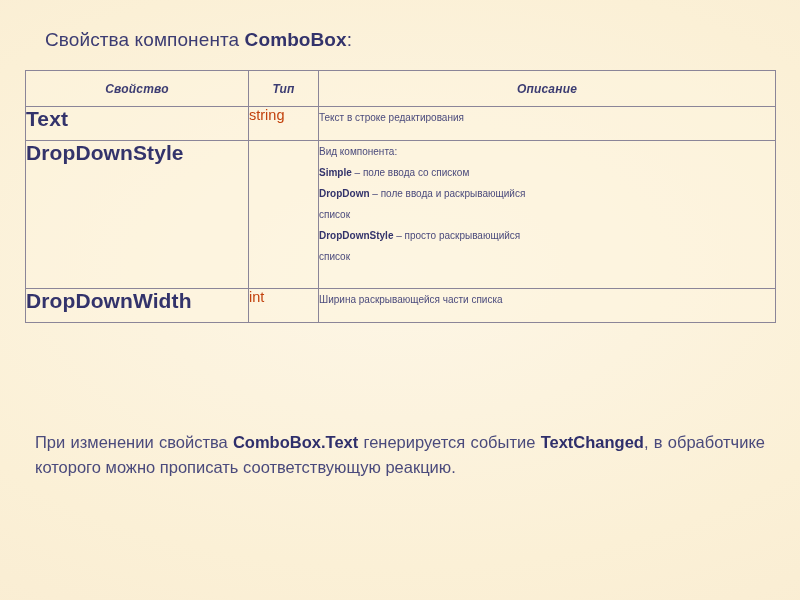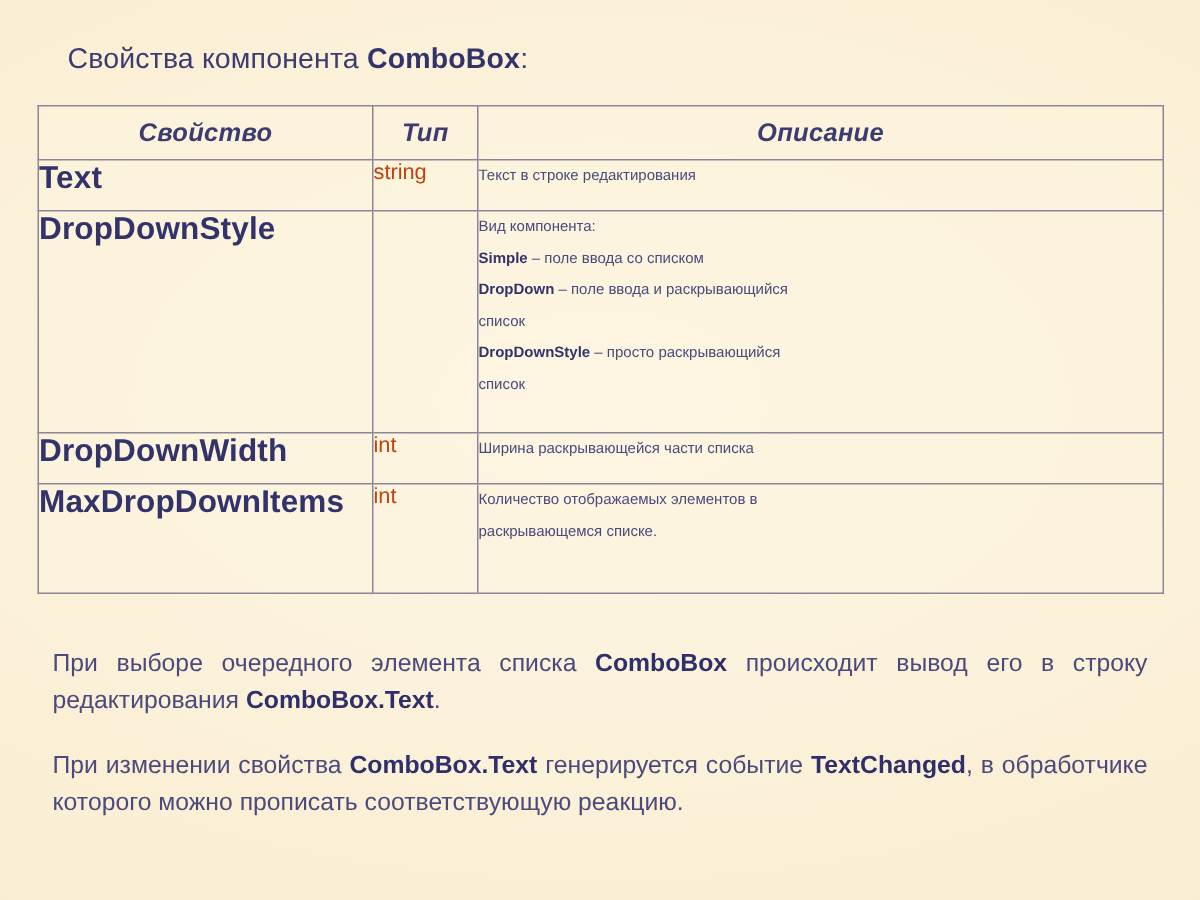--- a/index.html
+++ b/index.html
@@ -54,21 +54,21 @@
   }
   .props-table td, .props-table th {
     border: 1px solid #8b8598;
     padding: 0;
     vertical-align: top;
     background: transparent;
   }
   .props-table th {
     font-weight: bold;
     font-style: italic;
-    font-size: 17px;
+    font-size: 12px;
     color: #3c3c72;
     text-align: center;
     height: 35px;
     vertical-align: middle;
     letter-spacing: 0.2px;
   }
 
   .col-prop   { width: 223px; }
   .col-type   { width: 70px;  }
   .col-descr  { width: 457px; }
@@ -162,31 +162,22 @@
           <span class="line"><span class="kw"></span><span>список</span></span>
         </td>
       </tr>
 
       <tr class="row-width">
         <td class="cell-prop">DropDownWidth</td>
         <td class="cell-type">int</td>
         <td class="cell-descr">Ширина раскрывающейся части списка</td>
       </tr>
 
-      <tr class="row-maxitems">
-        <td class="cell-prop">MaxDropDownItems</td>
-        <td class="cell-type">int</td>
-        <td class="cell-descr">
-          <span class="line">Количество отображаемых элементов в</span>
-          <span class="line">раскрывающемся списке.</span>
-        </td>
-      </tr>
 
     </tbody>
   </table>
 
   <div class="body-copy">
-    <p class="para"><span>При выборе очередного элемента списка </span><span class="kw">ComboBox</span><span> происходит вывод его в строку редактирования </span><span class="kw">ComboBox.Text</span><span>.</span></p>
 
     <p class="para"><span>При изменении свойства </span><span class="kw">ComboBox.Text</span><span> генерируется событие </span><span class="kw">TextChanged</span><span>, в обработчике которого можно прописать соответствующую реакцию.</span></p>
   </div>
 
 </div>
 
 </body></html>

